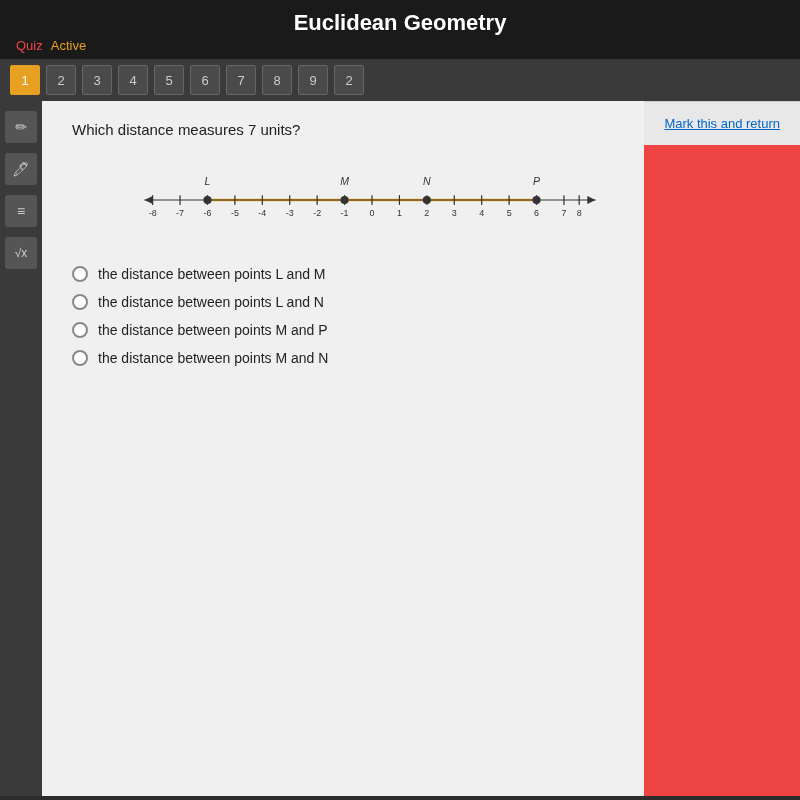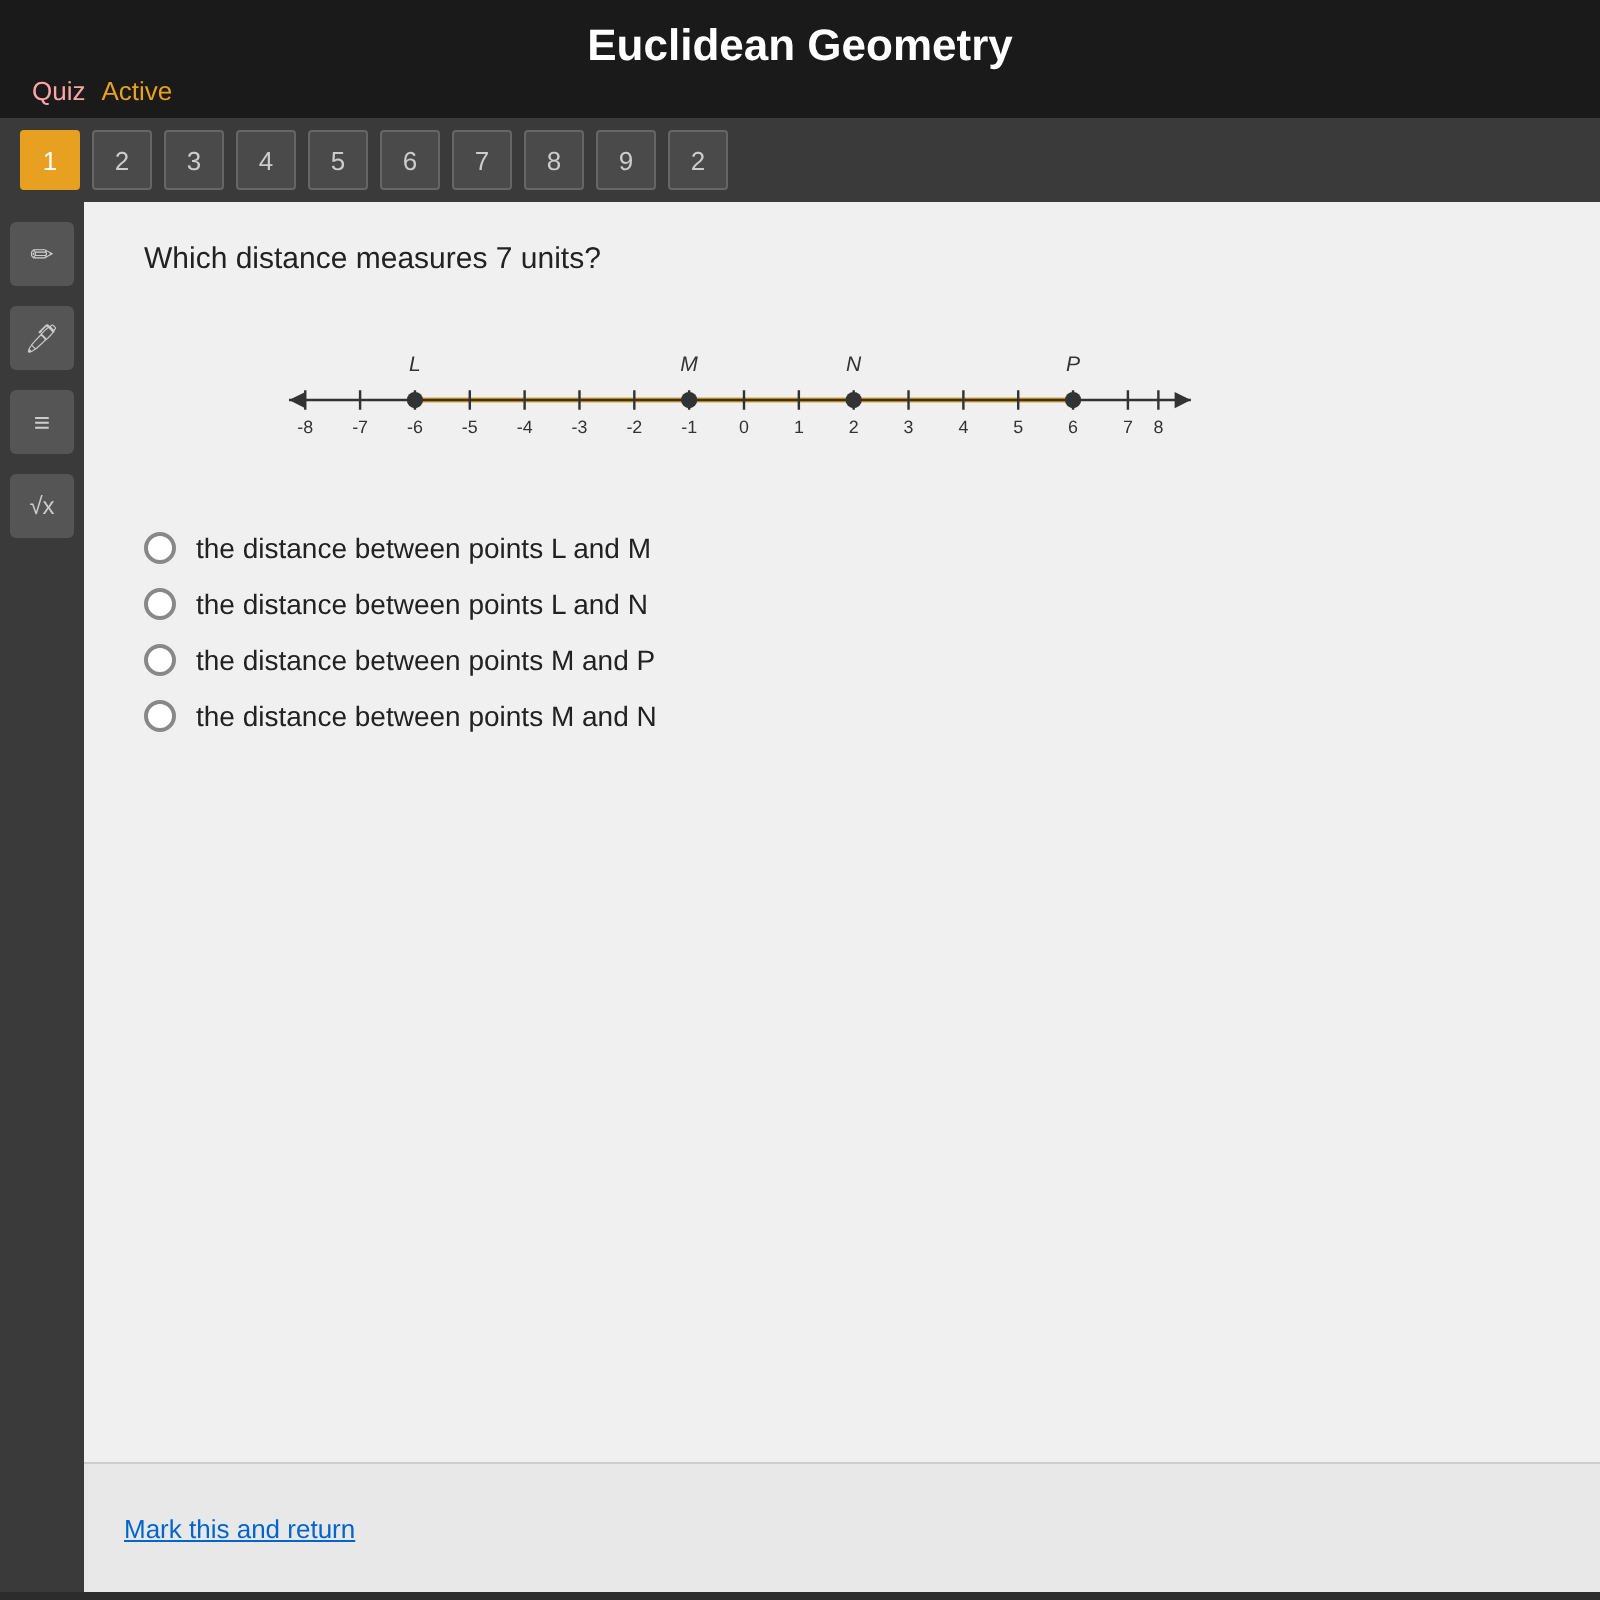--- a/index.html
+++ b/index.html
@@ -22,21 +22,21 @@
       font-weight: bold;
       text-align: center;
     }
     .header-sub {
       display: flex;
       align-items: center;
       gap: 8px;
       margin-top: 2px;
     }
     .header-quiz {
-      color: #fca5a5;
+      color: #ef4444;
       font-size: 13px;
       text-align: center;
     }
     .header-active {
       color: #e8a020;
       font-size: 13px;
       font-weight: normal;
     }
 
     
@@ -93,21 +93,21 @@
       color: #ccc;
       font-size: 14px;
       cursor: pointer;
     }
 
     
     .content {
       flex: 1;
       background: #ef4444;
       display: flex;
-      flex-direction: column;
+      flex-direction: row;
     }
 
     .question-area {
       flex: 1;
       padding: 20px 30px;
       background: #f0f0f0;
     }
 
     .question-text {
       font-size: 15px;
@@ -148,21 +148,21 @@
       width: 16px;
       height: 16px;
       border-radius: 50%;
       border: 2px solid #888;
       background: #fff;
       flex-shrink: 0;
     }
 
     
     .bottom-bar {
-      height: 65px;
+      height: 44px;
       background: #e8e8e8;
       border-top: 1px solid #ccc;
       display: flex;
       align-items: center;
       justify-content: space-between;
       padding: 11px 20px;
     }
     .mark-return-link {
       color: #0066cc;
       font-size: 13px;

